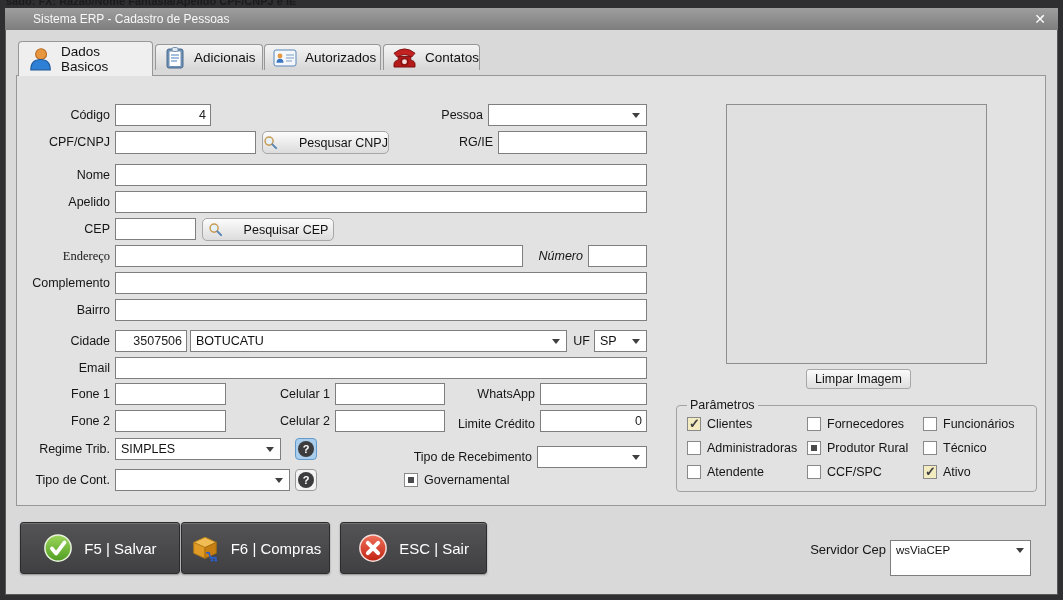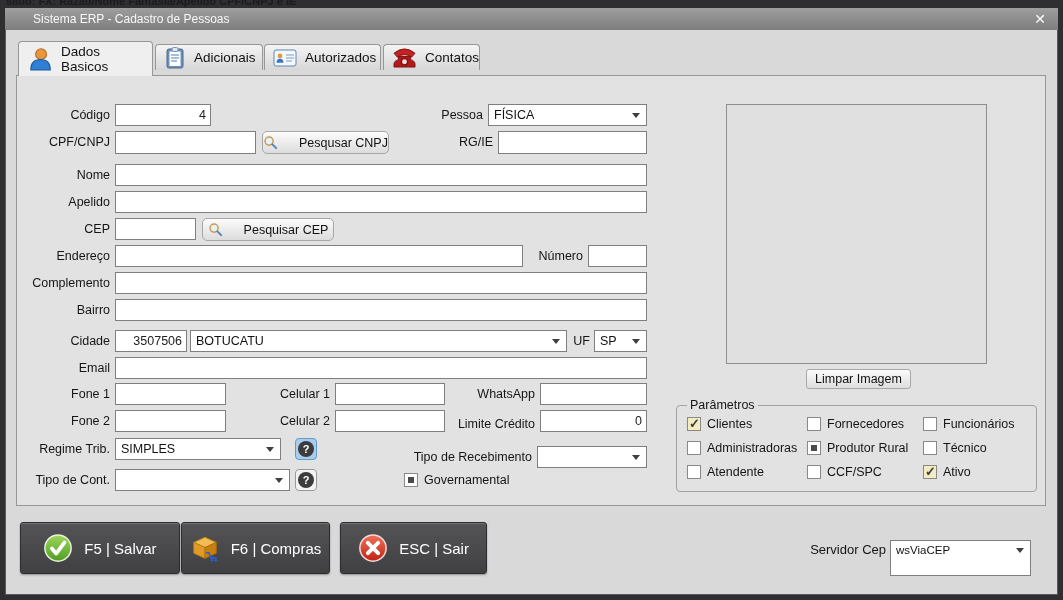--- a/index.html
+++ b/index.html
@@ -187,21 +187,20 @@
   </span>
   <span>Especial</span>
 </div>
 
 <div class="panel"></div>
 
 <div class="lbl" style="left:14px;top:104px;width:96px;">Código</div>
 <input class="inp num" style="left: 115px; top: 104px; width: 96px;" value="4">
 <div class="lbl" style="left:420px;top:104px;width:63px;">Pessoa</div>
 <div class="combo" style="left:488px;top:104px;width:159px;">
-  <span class="cval">FÍSICA</span>
   <span class="arr"></span>
 </div>
 
 <div class="lbl" style="left:14px;top:131px;width:96px;">CPF/CNPJ</div>
 <input class="inp" style="left: 115px; top: 131px; width: 141px; height: 23px;" value="">
 <div class="sbtn" style="left:262px;top:131px;width:127px;">
   <span style="display:flex;">
     <svg width="15" height="15" viewBox="0 0 16 16">
       <circle cx="6.5" cy="6.5" r="4.3" fill="#e6f1fa" stroke="#c89c52" stroke-width="1.6"></circle>
       <line x1="10" y1="10" x2="14" y2="14" stroke="#5b86b5" stroke-width="2.2" stroke-linecap="round"></line>
@@ -222,23 +221,23 @@
 <div class="sbtn" style="left:202px;top:218px;width:132px;">
   <span style="display:flex;">
     <svg width="15" height="15" viewBox="0 0 16 16">
       <circle cx="6.5" cy="6.5" r="4.3" fill="#e6f1fa" stroke="#c89c52" stroke-width="1.6"></circle>
       <line x1="10" y1="10" x2="14" y2="14" stroke="#5b86b5" stroke-width="2.2" stroke-linecap="round"></line>
     </svg>
   </span>
   <span>Pesquisar CEP</span>
 </div>
 
-<div class="lbl" style="left:14px;top:245px;width:96px;">Endereço</div>
+<div class="lbl" style="left:14px;top:245px;width:96px;font-family:Liberation Serif, serif;">Endereço</div>
 <input class="inp" style="left: 115px; top: 245px; width: 408px;" value="">
-<div class="lbl" style="left:520px;top:245px;width:63px;">Número</div>
+<div class="lbl" style="left:520px;top:245px;width:63px;font-style:italic;">Número</div>
 <input class="inp" style="left: 588px; top: 245px; width: 59px;" value="">
 
 <div class="lbl" style="left:14px;top:272px;width:96px;">Complemento</div>
 <input class="inp" style="left: 115px; top: 272px; width: 532px;" value="">
 <div class="lbl" style="left:14px;top:299px;width:96px;">Bairro</div>
 <input class="inp" style="left: 115px; top: 299px; width: 532px;" value="">
 
 <div class="lbl" style="left:14px;top:330px;width:96px;">Cidade</div>
 <input class="inp num" style="left: 115px; top: 330px; width: 72px;" value="3507506">
 <div class="combo" style="left:190px;top:330px;width:377px;">

